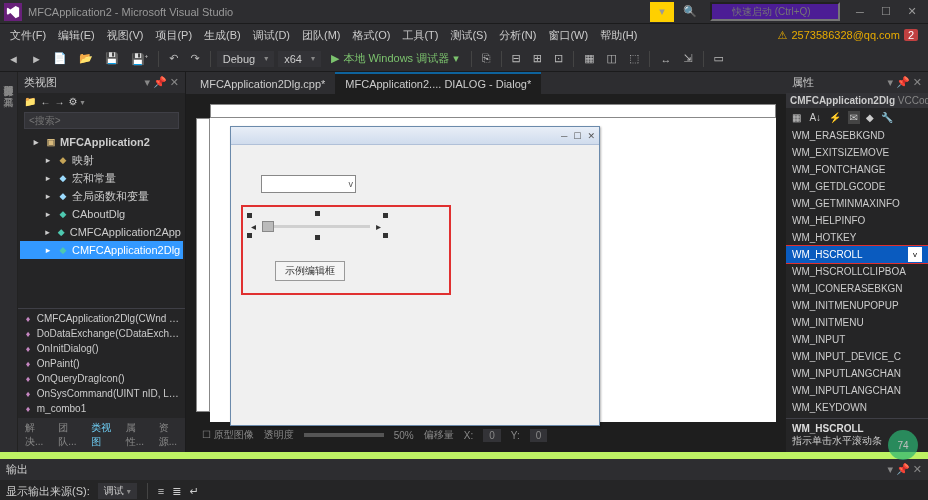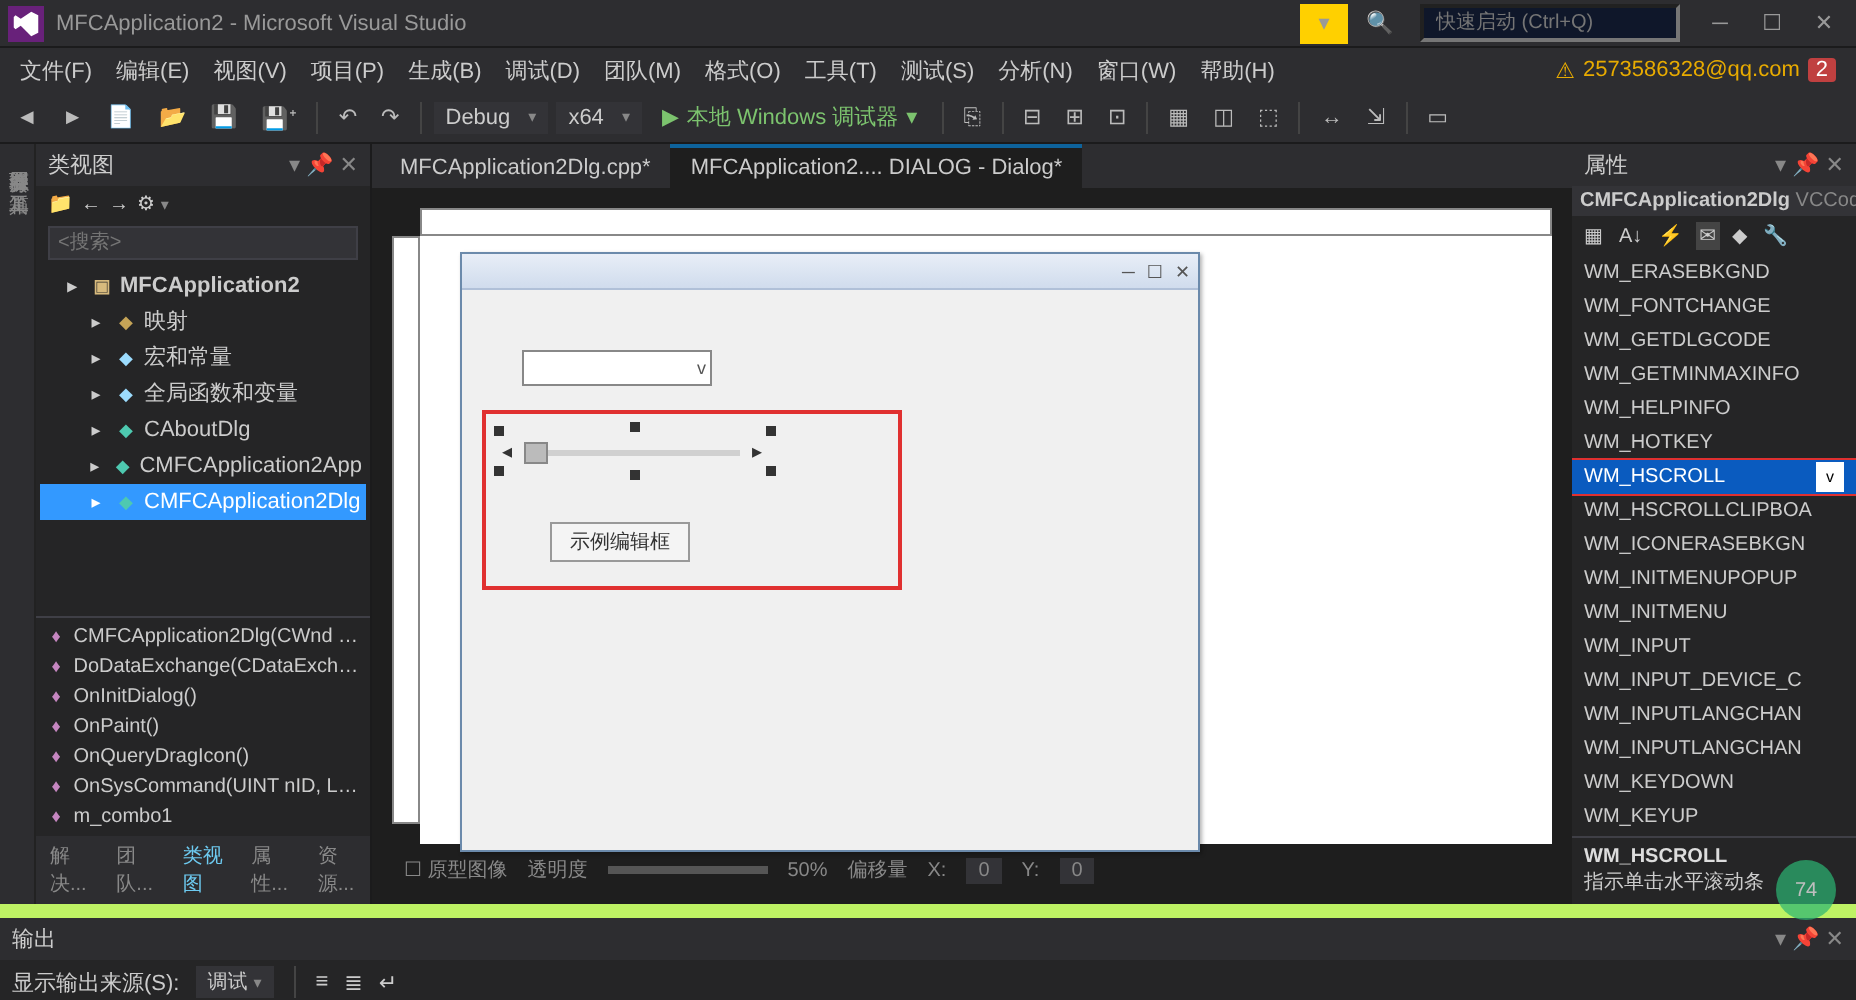--- a/index.html
+++ b/index.html
@@ -4,21 +4,21 @@
 <style>
   * { margin: 0; padding: 0; box-sizing: border-box; font-family: "Microsoft YaHei", "Segoe UI", sans-serif; }
   body { background: #2d2d30; color: #ccc; font-size: 11px; width: 928px; height: 500px; overflow: hidden; position: relative; }
   .title-bar { height: 24px; background: #2d2d30; display: flex; align-items: center; padding: 0 4px; border-bottom: 1px solid #1b1b1c; }
   .vs-logo { width: 18px; height: 18px; background: #68217a; display: flex; align-items: center; justify-content: center; margin-right: 6px; }
   .vs-logo svg { width: 14px; height: 14px; }
   .title-text { flex: 1; color: #999; }
   .win-icons { display: flex; gap: 2px; align-items: center; }
   .win-icons span { width: 24px; height: 20px; display: flex; align-items: center; justify-content: center; color: #999; cursor: pointer; }
   .flag { width:20px; height:18px; background:#ffd000; display:flex; align-items:center; justify-content:center; color:#000; margin-right:2px;}
-  .quick-launch { background:#0f172a; color:#888; padding:2px 6px; width:130px; font-size:10px; margin:0 6px;}
+  .quick-launch { background:#4c1d95; color:#888; padding:2px 20px; width:130px; font-size:10px; margin:0 6px;}
   .menu-bar { height: 22px; background: #2d2d30; display: flex; align-items: center; padding: 0 4px; font-size: 11px; justify-content: space-between;}
   .menu-left { display:flex; }
   .menu-left span { padding: 2px 6px; cursor: pointer; }
   .notify { color:#e8ab00; display:flex; align-items:center; gap:4px; padding-right:6px;}
   .notify .badge { background:#c04040; color:#fff; padding:0 4px; border-radius:2px;}
   .toolbar { height: 26px; background: #2d2d30; display: flex; align-items: center; padding: 2px 4px; gap: 4px; border-bottom: 1px solid #1b1b1c; font-size:11px;}
   .tb-btn { padding: 2px 4px; color: #bbb; cursor: pointer; display:flex; align-items:center; gap:2px;}
   .tb-sep { width:1px; height:16px; background:#444; margin:0 2px;}
   .tb-drop { background:#333337; padding:2px 6px; display:flex; align-items:center; gap:6px;}
   .tb-start { color:#7cc36e; display:flex; align-items:center; gap:4px; padding:2px 6px;}
@@ -290,20 +290,21 @@
     <div class="props-toolbar">
       <span>▦</span>
       <span>A↓</span>
       <span style="color:#e8ab00;">⚡</span>
       <span style="background:#444;">✉</span>
       <span>◆</span>
       <span>🔧</span>
     </div>
     <div class="props-list" id="props-list">
         <div class="prop-row">WM_ERASEBKGND</div>
+        <div class="prop-row">WM_EXITSIZEMOVE</div>
         <div class="prop-row">WM_FONTCHANGE</div>
         <div class="prop-row">WM_GETDLGCODE</div>
         <div class="prop-row">WM_GETMINMAXINFO</div>
         <div class="prop-row">WM_HELPINFO</div>
         <div class="prop-row">WM_HOTKEY</div>
         <div class="prop-row sel">
           <span>WM_HSCROLL</span>
           <span class="dd">v</span>
         </div>
         <div class="prop-row">WM_HSCROLLCLIPBOA</div>

